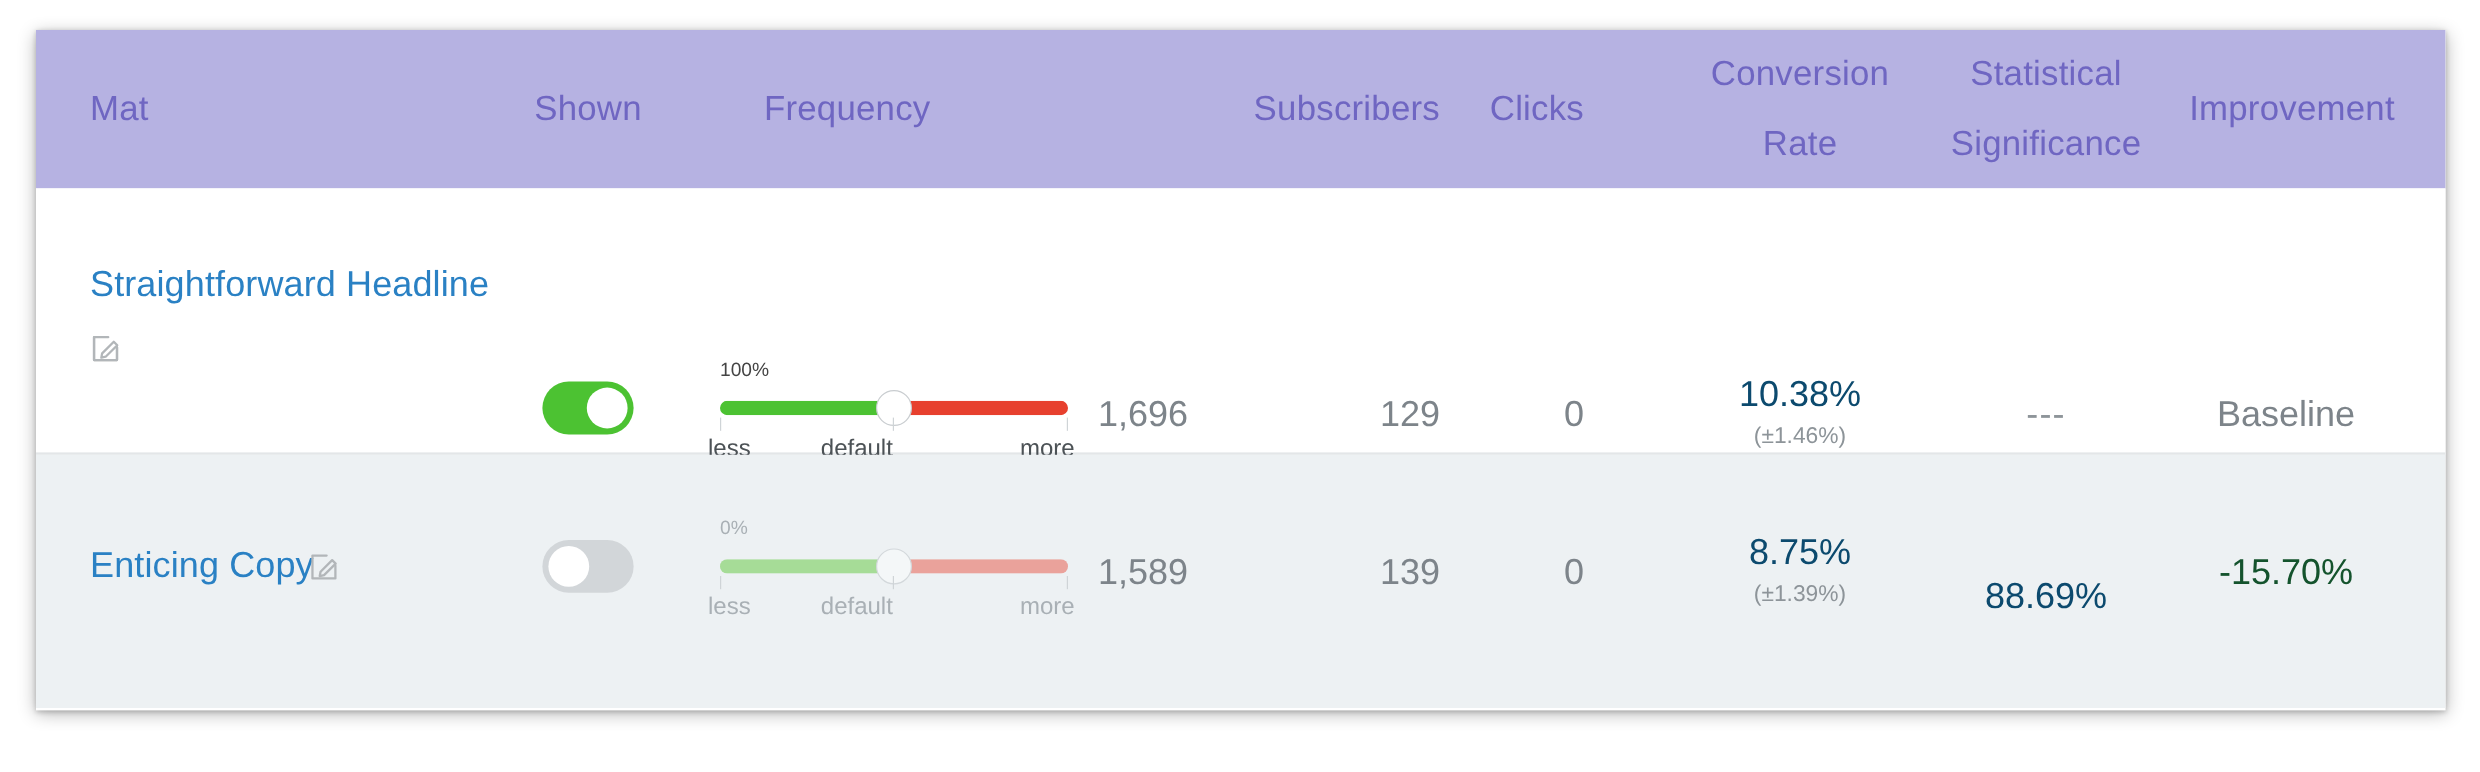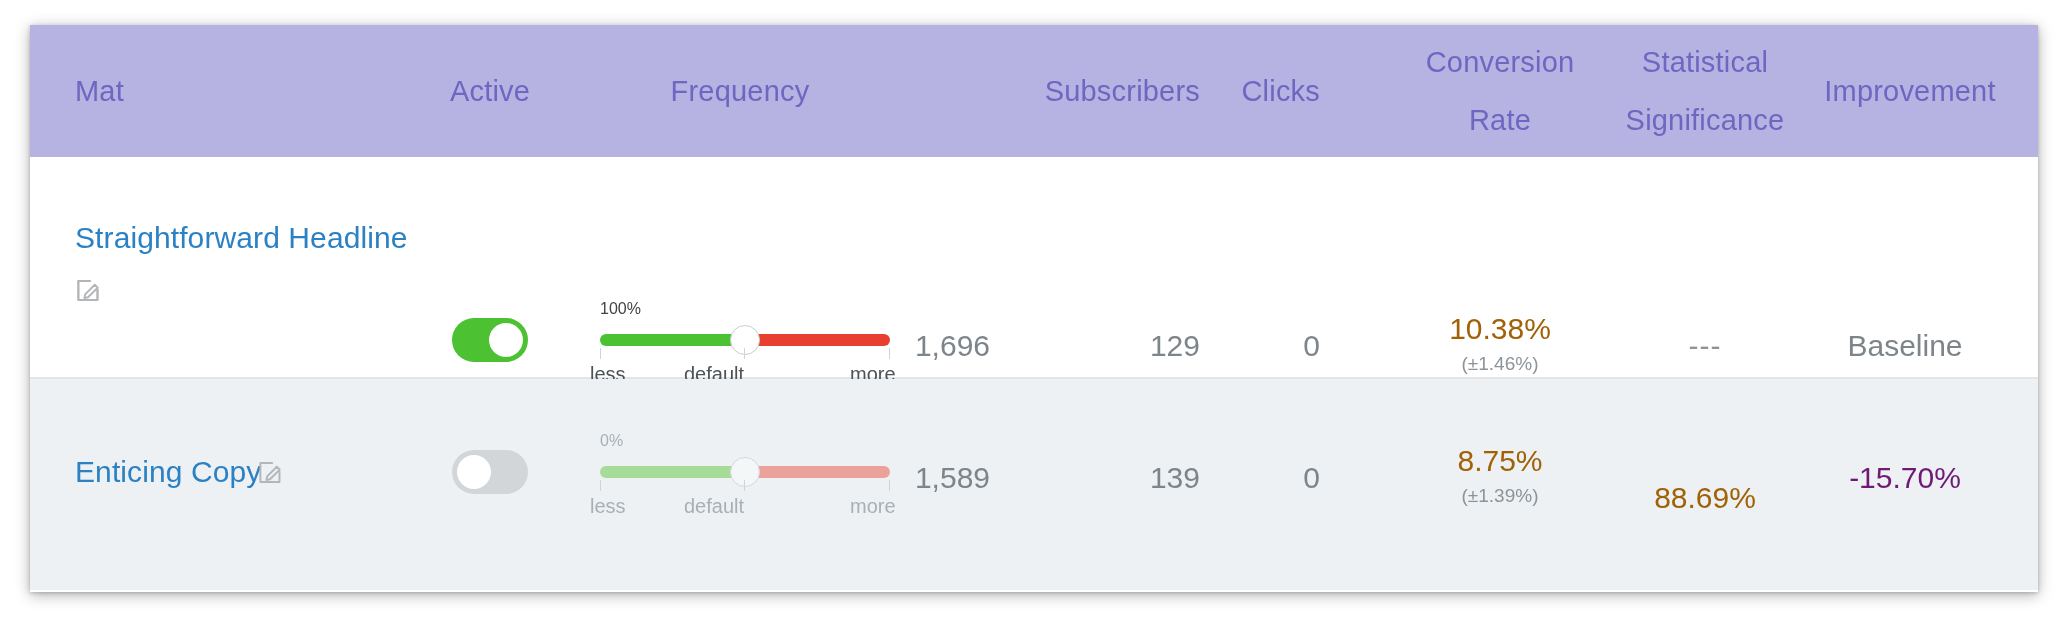--- a/index.html
+++ b/index.html
@@ -192,21 +192,21 @@
 
   
   .num {
     font-size: 30px;
     color: #7d848a;
     font-weight: 400;
     text-align: right;
   }
   .stat-main {
     font-size: 30px;
-    color: #a16207;
+    color: #0c4a6e;
     text-align: center;
     line-height: 34px;
   }
   .stat-sub {
     font-size: 19px;
     color: #8d9499;
     text-align: center;
     line-height: 24px;
     margin-top: 6px;
   }
@@ -214,34 +214,34 @@
     font-size: 30px;
     color: #8d9499;
     text-align: center;
     letter-spacing: 1px;
   }
   .improve {
     font-size: 30px;
     text-align: center;
   }
   .improve.baseline { color: #7d848a; }
-  .improve.negative { color: #701a75; }
+  .improve.negative { color: #14532d; }
 </style>
 </head>
 <body>
 
 <div class="page">
   <div class="card">
 
     <div class="thead">
       <div class="th" style="left:45px; top:37px;">Mat</div>
 
-      <div class="th center" style="left:380px; top:37px; width:160px;">Active</div>
-
-      <div class="th center" style="left:570px; top:37px; width:280px;">Frequency</div>
+      <div class="th center" style="left:380px; top:37px; width:160px;">Shown</div>
+
+      <div class="th center" style="left:536px; top:37px; width:280px;">Frequency</div>
 
 
       <div class="th right" style="left:1185px; top:37px; width:105px;">Clicks</div>
 
       <div class="th right" style="left:975px; top:37px; width:195px;">Subscribers</div>
 
       <div class="th center two-line" style="left:1320px; top:8px; width:300px;">Conversion</div>
       <div class="th center two-line" style="left:1320px; top:66px; width:300px;">Rate</div>
 
       <div class="th center two-line" style="left:1525px; top:8px; width:300px;">Statistical</div>

